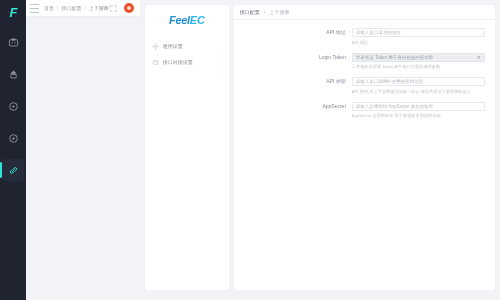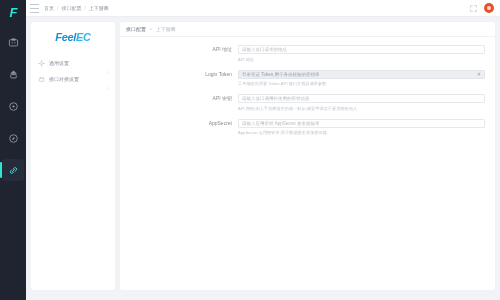--- a/index.html
+++ b/index.html
@@ -56,21 +56,20 @@
     width: 2px; height: 16px;
     background: #2ee6d6;
     border-radius: 1px;
   }
 
   
   .right {
     flex: 1 1 auto;
     height: 300px;
     display: flex;
-    flex-direction: column;
     min-width: 0;
   }
 
   
   .topbar {
     height: 17px;
     flex: 0 0 17px;
     background: #ffffff;
     display: flex;
     align-items: center;

